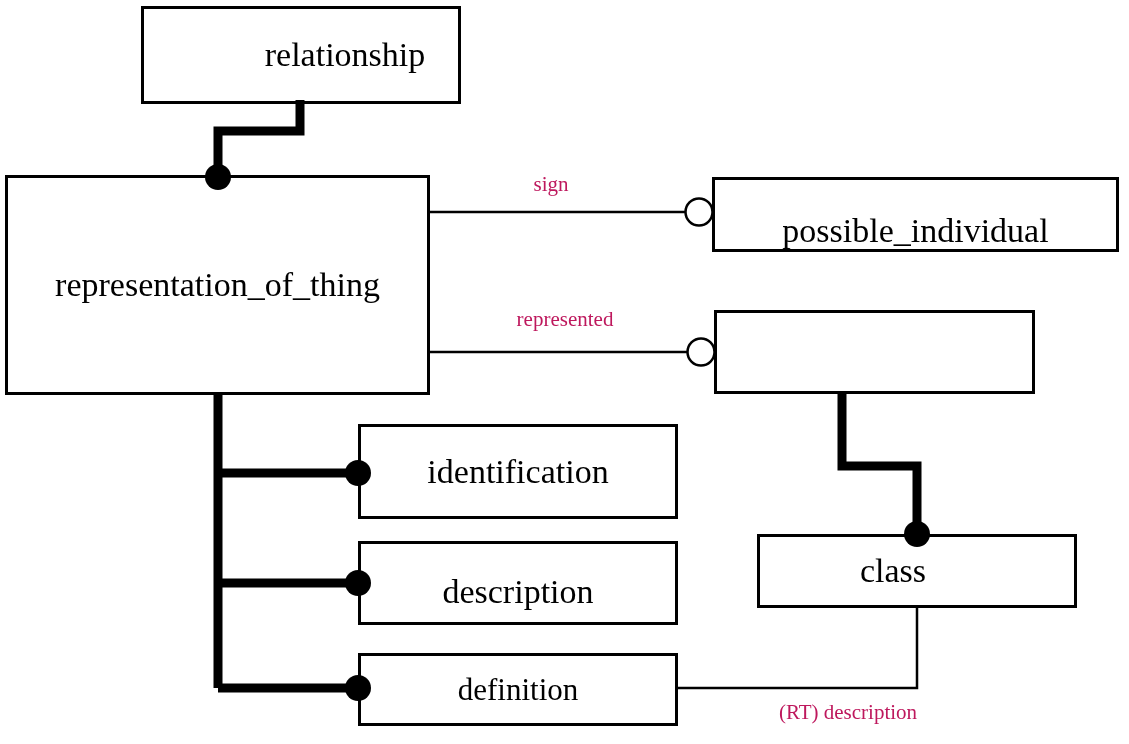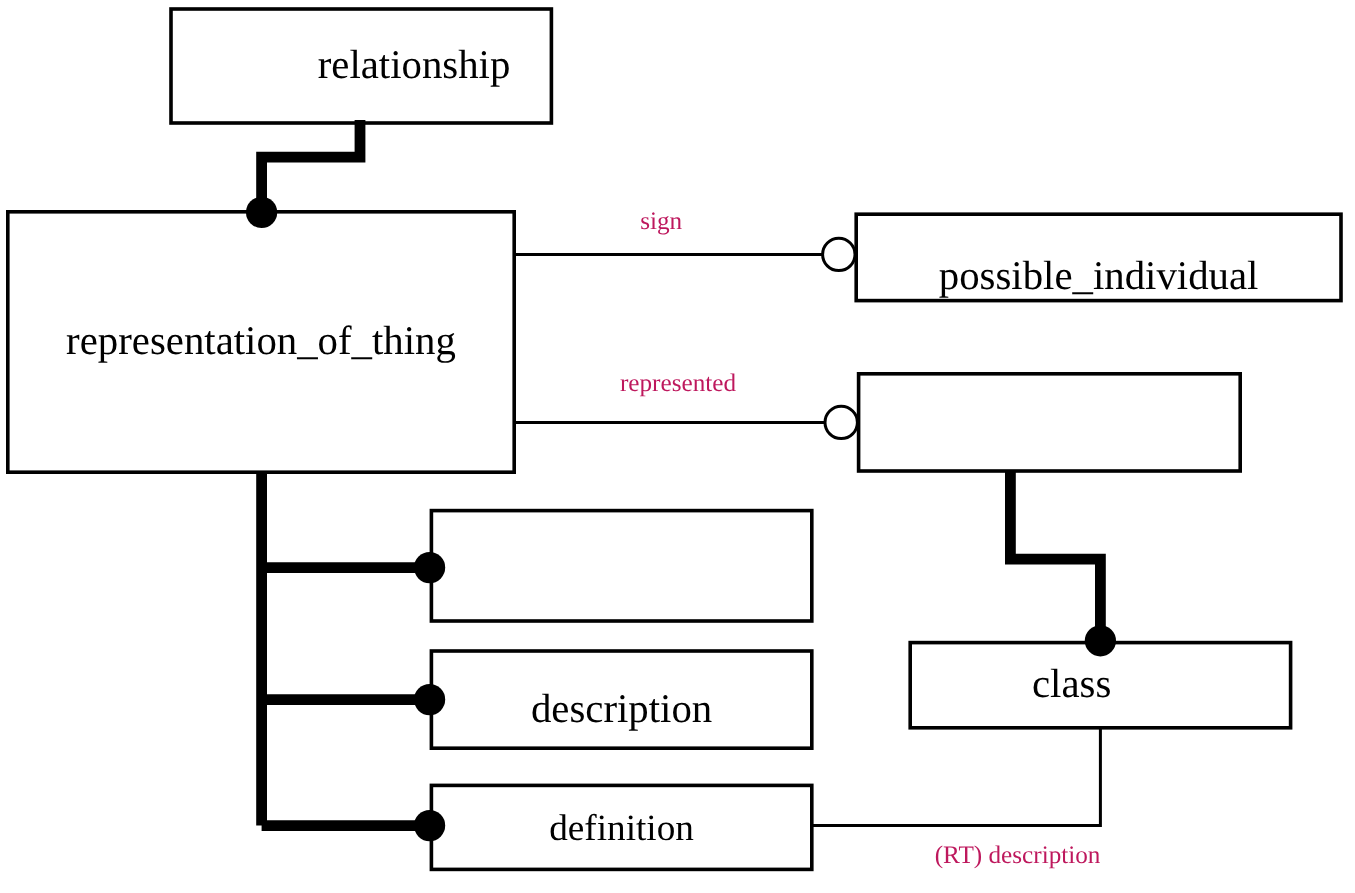--- a/index.html
+++ b/index.html
@@ -106,20 +106,21 @@
 
   </svg>
 
   <div class="entity-label" style="left:141px; top:6px; width:320px; height:98px; font-size:34px;margin-left:44px;">relationship</div>
 
   <div class="entity-label" style="left:5px; top:175px; width:425px; height:220px; font-size:34px;">representation_of_thing</div>
 
   <div class="entity-label" style="left:712px; top:193px; width:407px; height:75px; font-size:34px;">possible_individual</div>
 
 
+  <div class="entity-label" style="left:358px; top:424px; width:320px; height:95px; font-size:34px;">identification</div>
 
   <div class="entity-label" style="left:358px; top:541px; width:320px; height:101px; font-size:34px;">description</div>
 
   <div class="entity-label" style="left:358px; top:653px; width:320px; height:73px; font-size:31px;">definition</div>
 
   <div class="entity-label" style="left:733px; top:534px; width:320px; height:74px; font-size:34px;">class</div>
 
   <div class="edge-label" style="left:451px; top:172px; width:200px; font-size:21px;">sign</div>
 
   <div class="edge-label" style="left:465px; top:307px; width:200px; font-size:21px;">represented</div>

